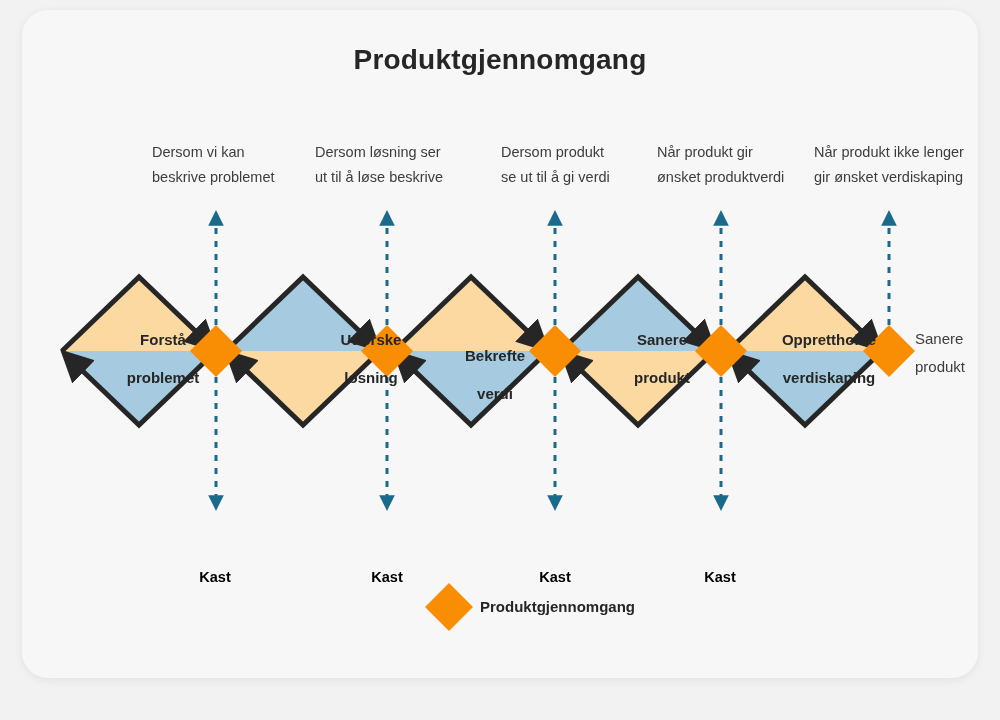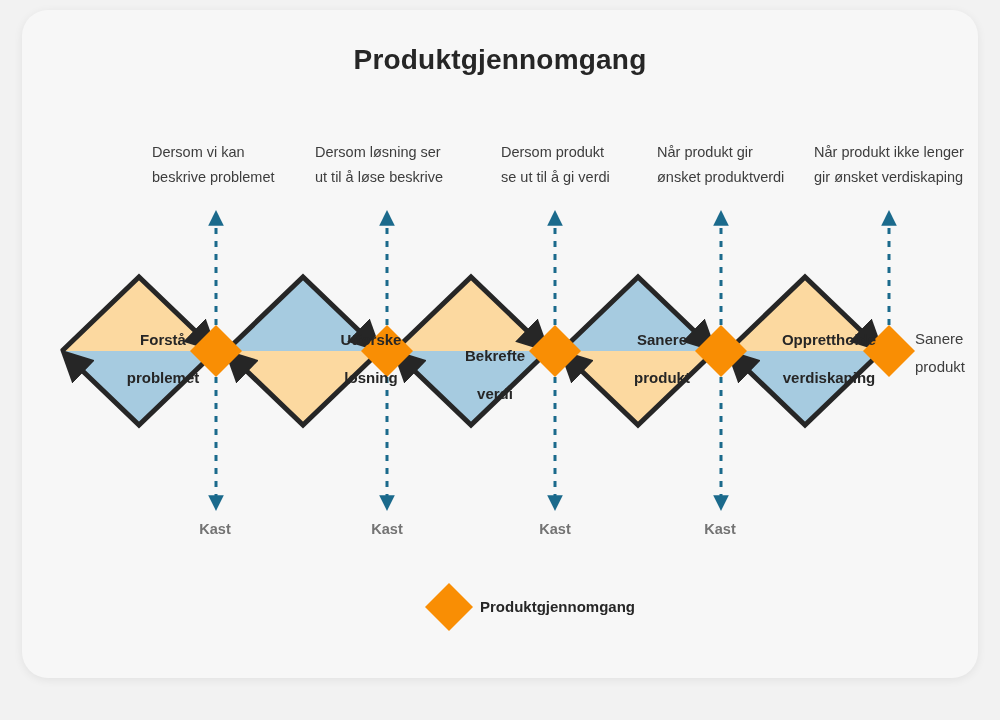--- a/index.html
+++ b/index.html
@@ -46,22 +46,23 @@
     position: absolute;
     font-size: 14.5px;
     line-height: 25px;
     color: #3d3d3d;
     white-space: pre-line;
   }
   .kast-label {
     position: absolute;
     font-size: 14.5px;
     font-weight: bold;
-    color: #737373;
+    color: #000000;
     text-align: center;
+    margin-top: 48px;
   }
   .stage-text {
     position: absolute;
     font-size: 15px;
     font-weight: bold;
     color: #262626;
     line-height: 38px;
     text-align: center;
     white-space: pre-line;
     pointer-events: none;

